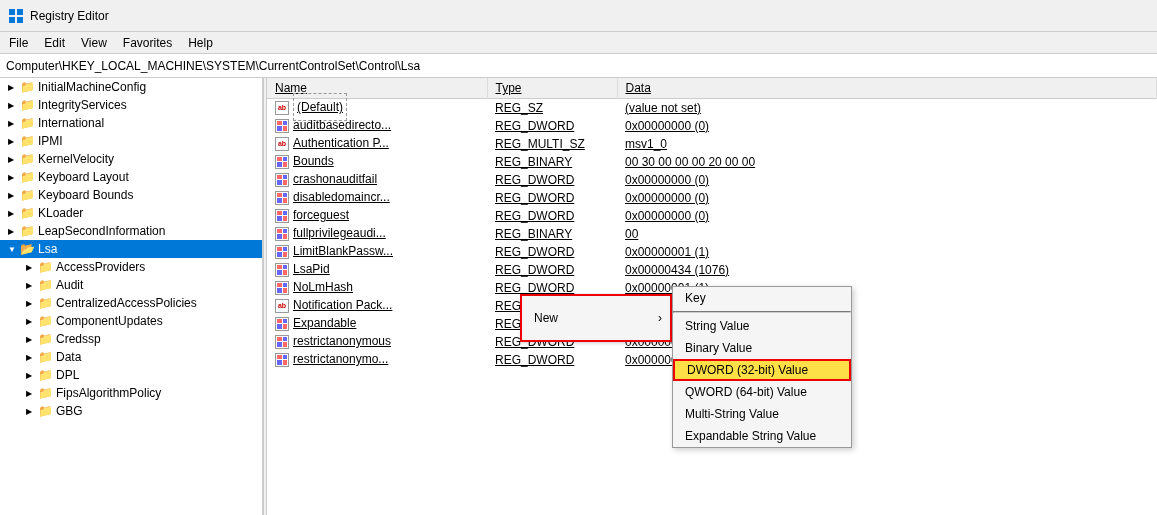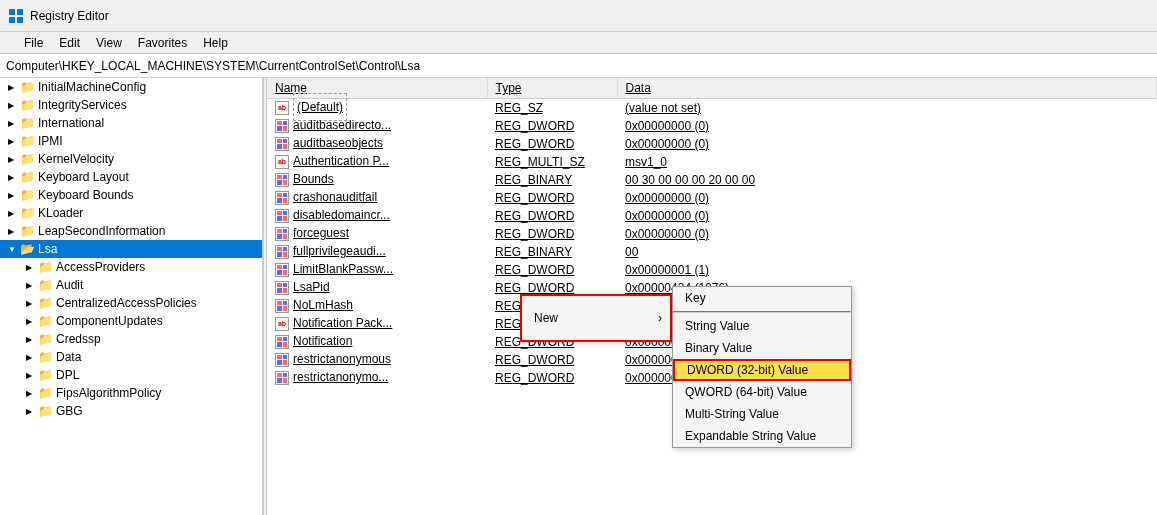--- a/index.html
+++ b/index.html
@@ -30,21 +30,21 @@
       font-size: 12px;
       font-weight: normal;
     }
 
     
     .menu-bar {
       background: #f0f0f0;
       height: 22px;
       display: flex;
       align-items: center;
-      padding: 0 16px;
+      padding: 0 1px;
       border-bottom: 1px solid #ccc;
     }
     .menu-item {
       padding: 2px 8px;
       cursor: pointer;
       font-size: 12px;
     }
 
     
     .address-bar {
@@ -398,34 +398,20 @@
                   <span></span>
                   <span></span>
                 </span>
               </span><span style="">auditbasedirecto...</span>
     </td>
     <td>REG_DWORD</td>
     <td>0x00000000 (0)</td>
   </tr>
           <tr>
     <td>
-      <span class="reg-icon reg-icon-dword">
-                <span class="reg-icon-dword-inner">
-                  <span></span>
-                  <span></span>
-                  <span></span>
-                  <span></span>
-                </span>
-              </span><span style="">auditbaseobjects</span>
-    </td>
-    <td>REG_DWORD</td>
-    <td>0x00000000 (0)</td>
-  </tr>
-          <tr>
-    <td>
       <span class="reg-icon reg-icon-ab">ab</span><span style="">Authentication P...</span>
     </td>
     <td>REG_MULTI_SZ</td>
     <td>msv1_0</td>
   </tr>
           <tr>
     <td>
       <span class="reg-icon reg-icon-dword">
                 <span class="reg-icon-dword-inner">
                   <span></span>
@@ -545,21 +531,21 @@
   </tr>
           <tr>
     <td>
       <span class="reg-icon reg-icon-dword">
                 <span class="reg-icon-dword-inner">
                   <span></span>
                   <span></span>
                   <span></span>
                   <span></span>
                 </span>
-              </span><span style="">Notification</span>
+              </span><span style="">Expandable</span>
     </td>
     <td>REG_DWORD</td>
     <td>0x00000003 (3)</td>
   </tr>
           <tr>
     <td>
       <span class="reg-icon reg-icon-dword">
                 <span class="reg-icon-dword-inner">
                   <span></span>
                   <span></span>

